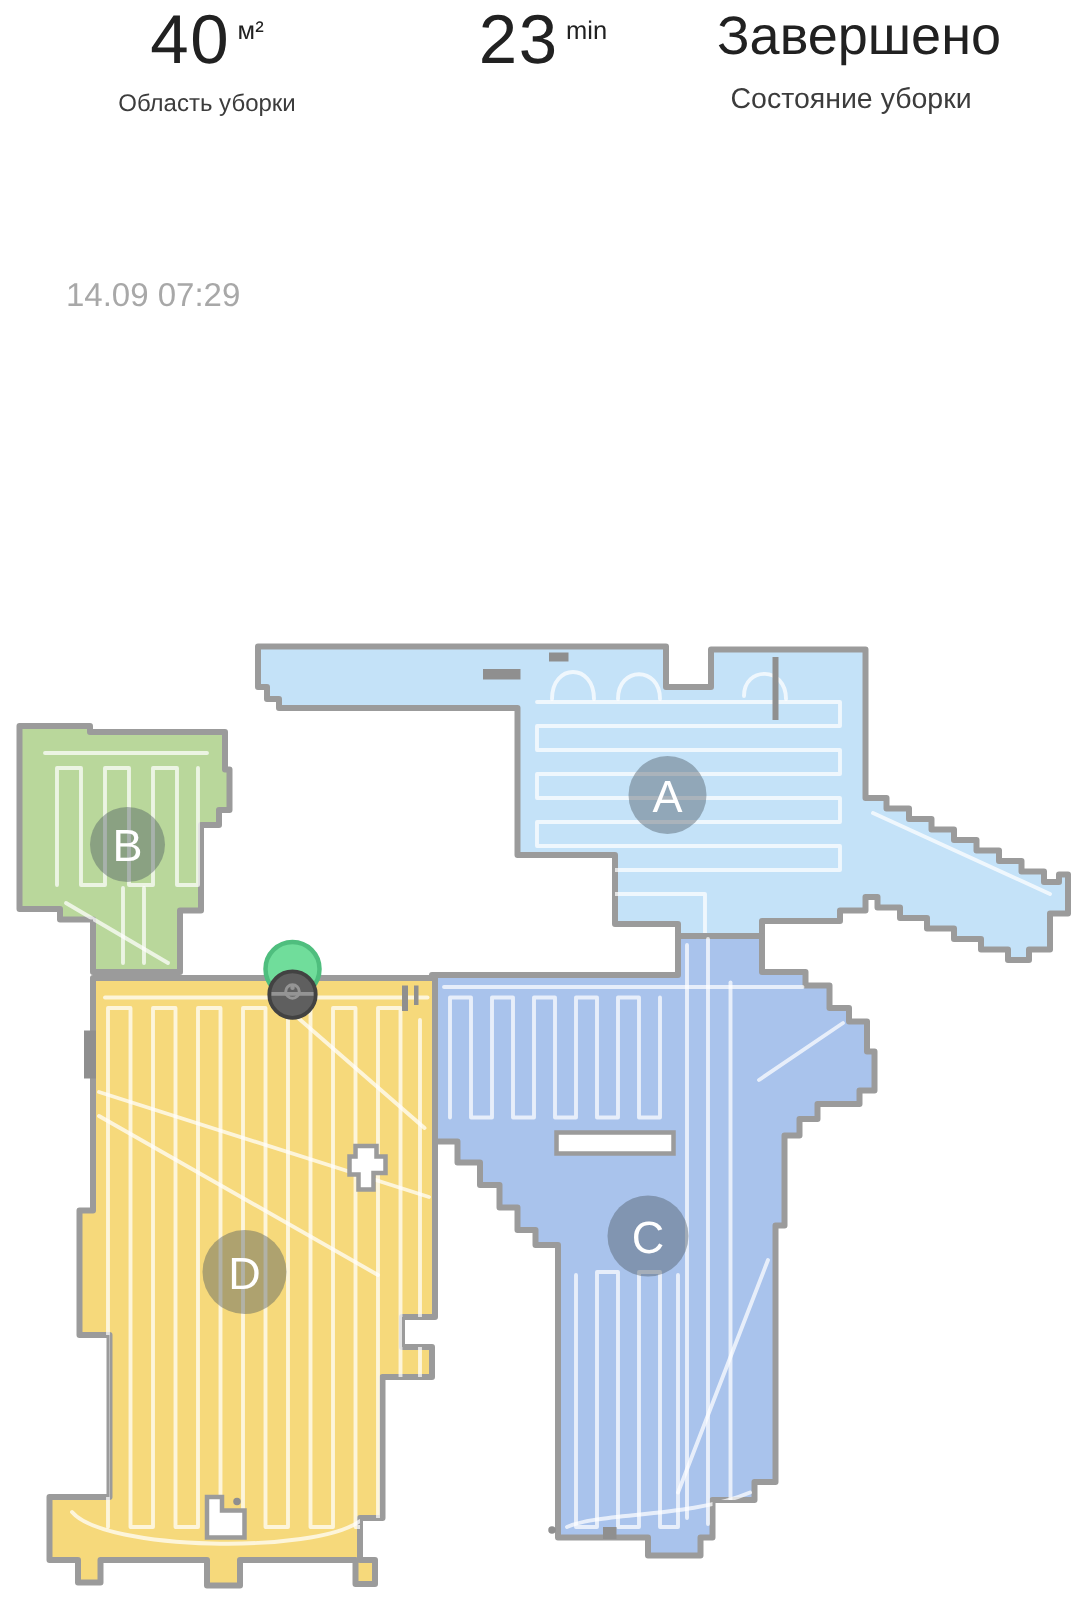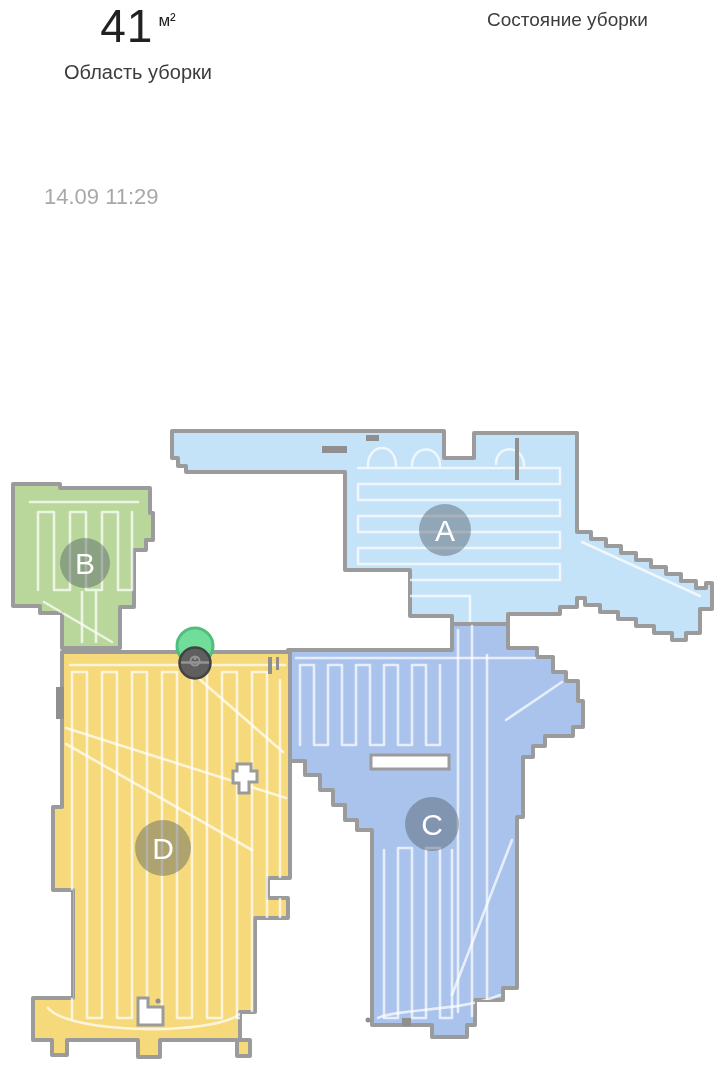--- a/index.html
+++ b/index.html
@@ -4,49 +4,51 @@
 <style>
   html,body{margin:0;padding:0;}
   body{
     width:724px;height:1076px;overflow:hidden;background:#ffffff;
     font-family:"Liberation Sans","DejaVu Sans",sans-serif;position:relative;
   }
   .stat-col{position:absolute;top:0;}
   .stat-center{text-align:center;}
   .stat-value{font-size:46px;font-weight:300;color:#212121;line-height:52px;letter-spacing:1px;}
   .stat-unit{font-size:17px;font-weight:400;color:#212121;display:inline-block;transform:translateY(-16px);margin-left:5px;letter-spacing:0;text-align:center;}
-  .stat-label{font-size:20px;color:#3c3c3c;margin-top:9px;}
+  .stat-label{font-size:16px;color:#3c3c3c;margin-top:9px;}
   #col1{left:28px;width:220px;}
   #col2{left:262px;width:200px;}
   #col3{left:478px;width:206px;}
   #col3 .stat-status{font-size:36px;font-weight:400;color:#212121;line-height:47px;word-break:break-all;}
   #col3 .stat-label{margin-left:9px;font-size:19px;}
   .timestamp{position:absolute;left:44px;top:184px;font-size:22px;color:#a8a8a8;}
   #map{position:absolute;left:0;top:420px;}
   .room{stroke:#9b9b9b;stroke-width:4;stroke-linejoin:round;}
   .trace{fill:none;stroke:#ffffff;stroke-opacity:0.72;stroke-width:2.6;stroke-linecap:round;stroke-linejoin:round;}
   .obst{fill:#8f8f8f;}
   .hole{fill:#ffffff;stroke:#9b9b9b;stroke-width:3;}
   .room-badge{fill:#4a5560;fill-opacity:0.42;}
   .room-letter{fill:#ffffff;font-size:30px;font-family:"Liberation Sans","DejaVu Sans",sans-serif;}
 </style>
 </head>
 <body>
 
 <div class="stat-col stat-center" id="col1">
-  <div><span class="stat-value">41</span><span class="stat-unit">м²</span></div>
+  <div><span class="stat-value">40</span><span class="stat-unit">м²</span></div>
   <div class="stat-label">Область уборки</div>
 </div>
 <div class="stat-col stat-center" id="col2">
+  <div><span class="stat-value">23</span><span class="stat-unit">min</span></div>
 </div>
 <div class="stat-col" id="col3">
+  <div class="stat-status">Завершено</div>
   <div class="stat-label">Состояние уборки</div>
 </div>
 
-<div class="timestamp">14.09 11:29</div>
+<div class="timestamp">14.09 07:29</div>
 
 <svg id="map" width="724" height="656" viewBox="0 0 724 656">
   <defs>
     <clipPath id="clipA">
         <path d="M172,11 L444,11 L444,38 L474,38 L474,13 L577,13 L577,112 L591,112 L591,119 L606,119 L606,126 L621,126 L621,133 L636,133 L636,140 L651,140 L651,147 L666,147 L666,154 L681,154 L681,161 L696,161 L696,168 L706,168 L706,163 L712,163 L712,189 L700,189 L700,213 L686,213 L686,220 L672,220 L672,213 L654,213 L654,206 L636,206 L636,199 L618,199 L618,192 L600,192 L600,185 L585,185 L585,178 L577,178 L577,187 L560,187 L560,194 L508,194 L508,204 L452,204 L452,196 L410,196 L410,150 L345,150 L345,52 L186,52 L186,46 L178,46 L178,38 L172,38 Z"></path>
       </clipPath>
     <clipPath id="clipB">
         <path d="M13,64 L60,64 L60,68 L150,68 L150,93 L153,93 L153,120 L146,120 L146,130 L134,130 L134,187 L120,187 L120,228 L62,228 L62,193 L40,193 L40,186 L13,186 Z"></path>
       </clipPath>
     <clipPath id="clipC">

